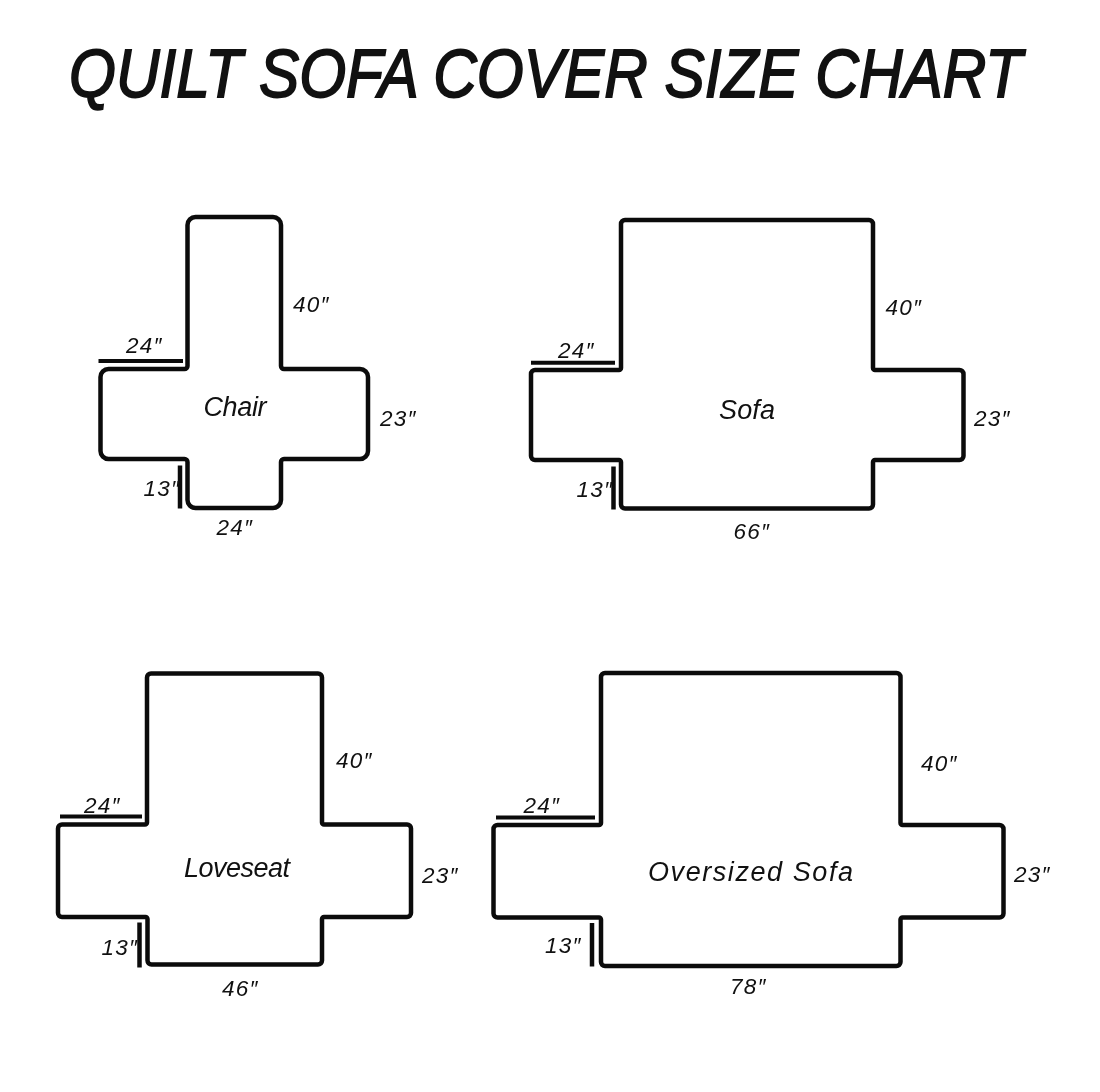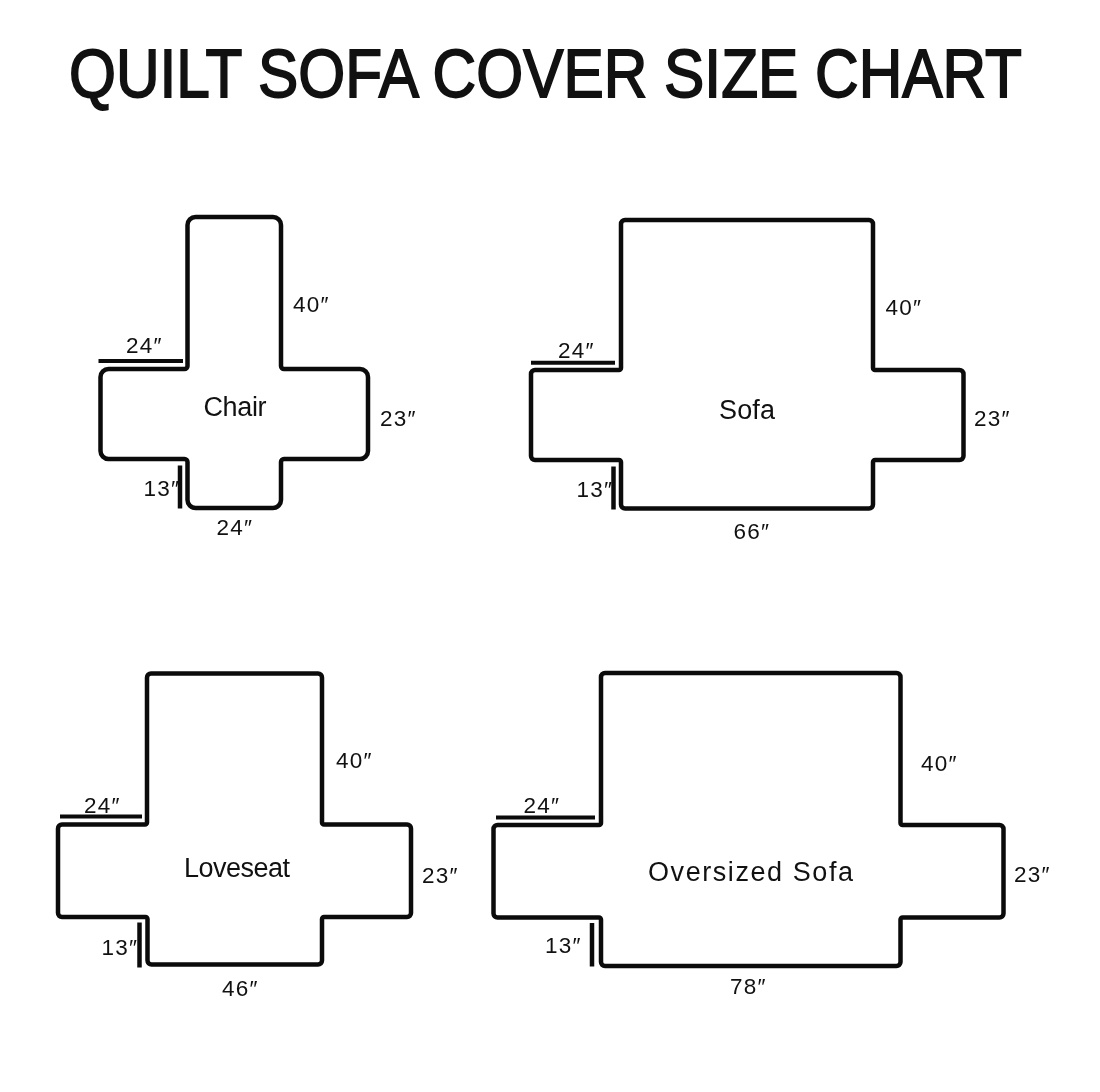--- a/index.html
+++ b/index.html
@@ -1,16 +1,16 @@
 <!DOCTYPE html>
 <html><head>
 <meta charset="utf-8">
 <style>
   html,body{margin:0;padding:0;background:#ffffff;}
-  .page{position:relative;width:1100px;height:1092px;background:#ffffff;overflow:hidden;}
+  .page{position:relative;width:1100px;height:1092px;background:#ffffff;overflow:hidden;font-style:italic;}
   svg{display:block;}
   text{font-family:"Liberation Sans", sans-serif;fill:#111111;}
   .dim{font-size:22.5px;letter-spacing:1.2px;}
   .name{font-size:27px;}
 </style>
 </head>
 <body>
 
 <div class="page">
 <svg width="1100" height="1092" viewBox="0 0 1100 1092" xmlns="http://www.w3.org/2000/svg">

